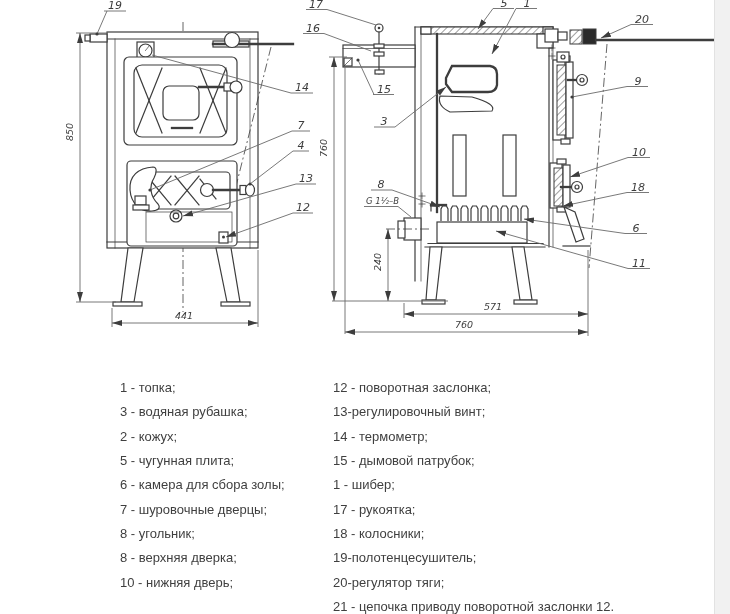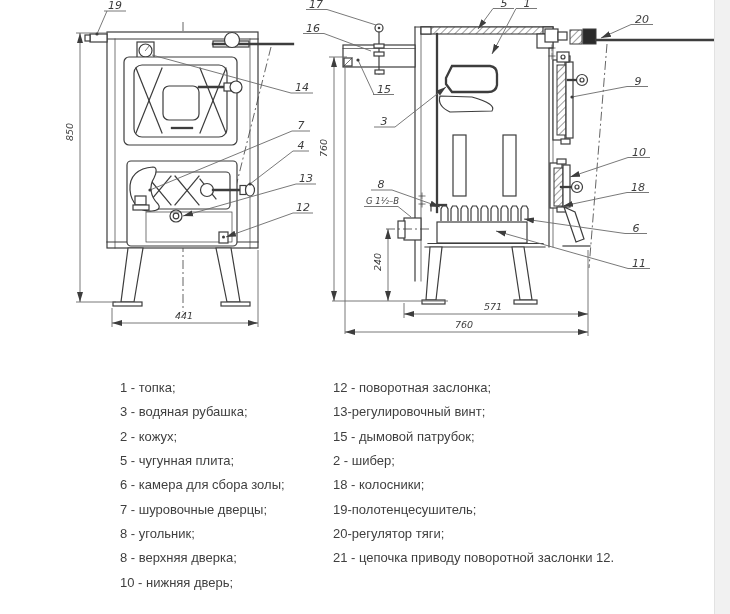--- a/index.html
+++ b/index.html
@@ -358,22 +358,24 @@
     <div>6 - камера для сбора золы;</div>
     <div>7 - шуровочные дверцы;</div>
     <div>8 - угольник;</div>
     <div>8 - верхняя дверка;</div>
     <div>10 - нижняя дверь;</div>
   </div>
 
   <div class="legend-col legend-right">
     <div>12 - поворотная заслонка;</div>
     <div>13-регулировочный винт;</div>
+    <div>14 - термометр;</div>
     <div>15 - дымовой патрубок;</div>
-    <div>2 - шибер;</div>
+    <div>1 - шибер;</div>
+    <div>17 - рукоятка;</div>
     <div>18 - колосники;</div>
     <div>19-полотенцесушитель;</div>
     <div>20-регулятор тяги;</div>
     <div>21 - цепочка приводу поворотной заслонки 12.</div>
   </div>
 
   <div class="edge-strip"></div>
 </div>
 
 </body></html>

